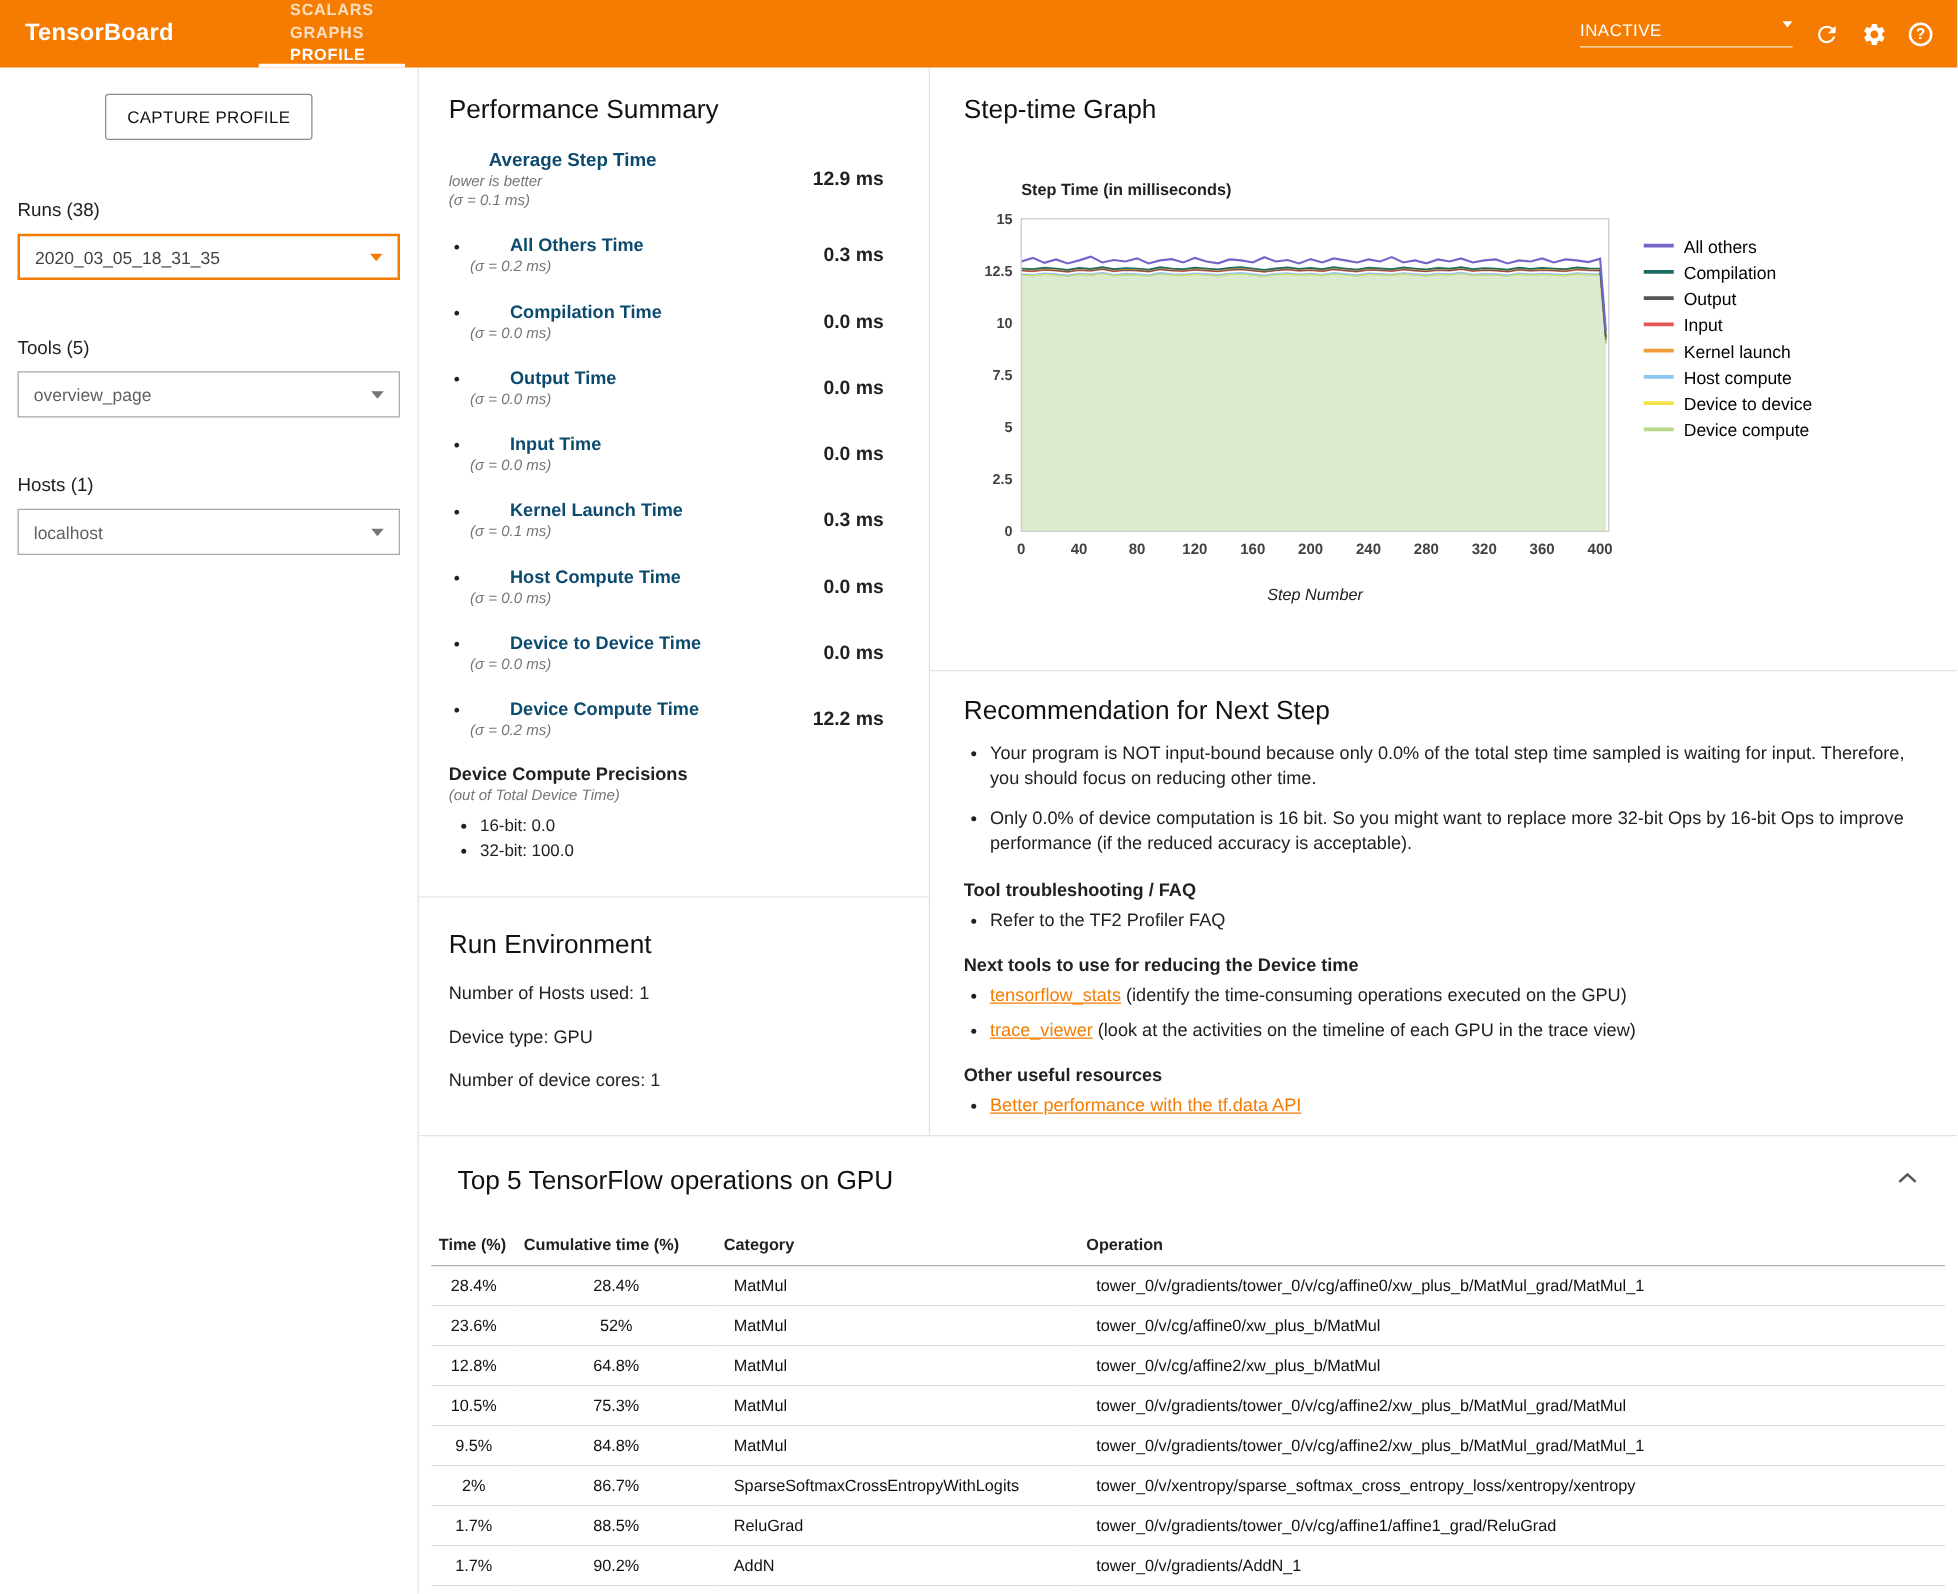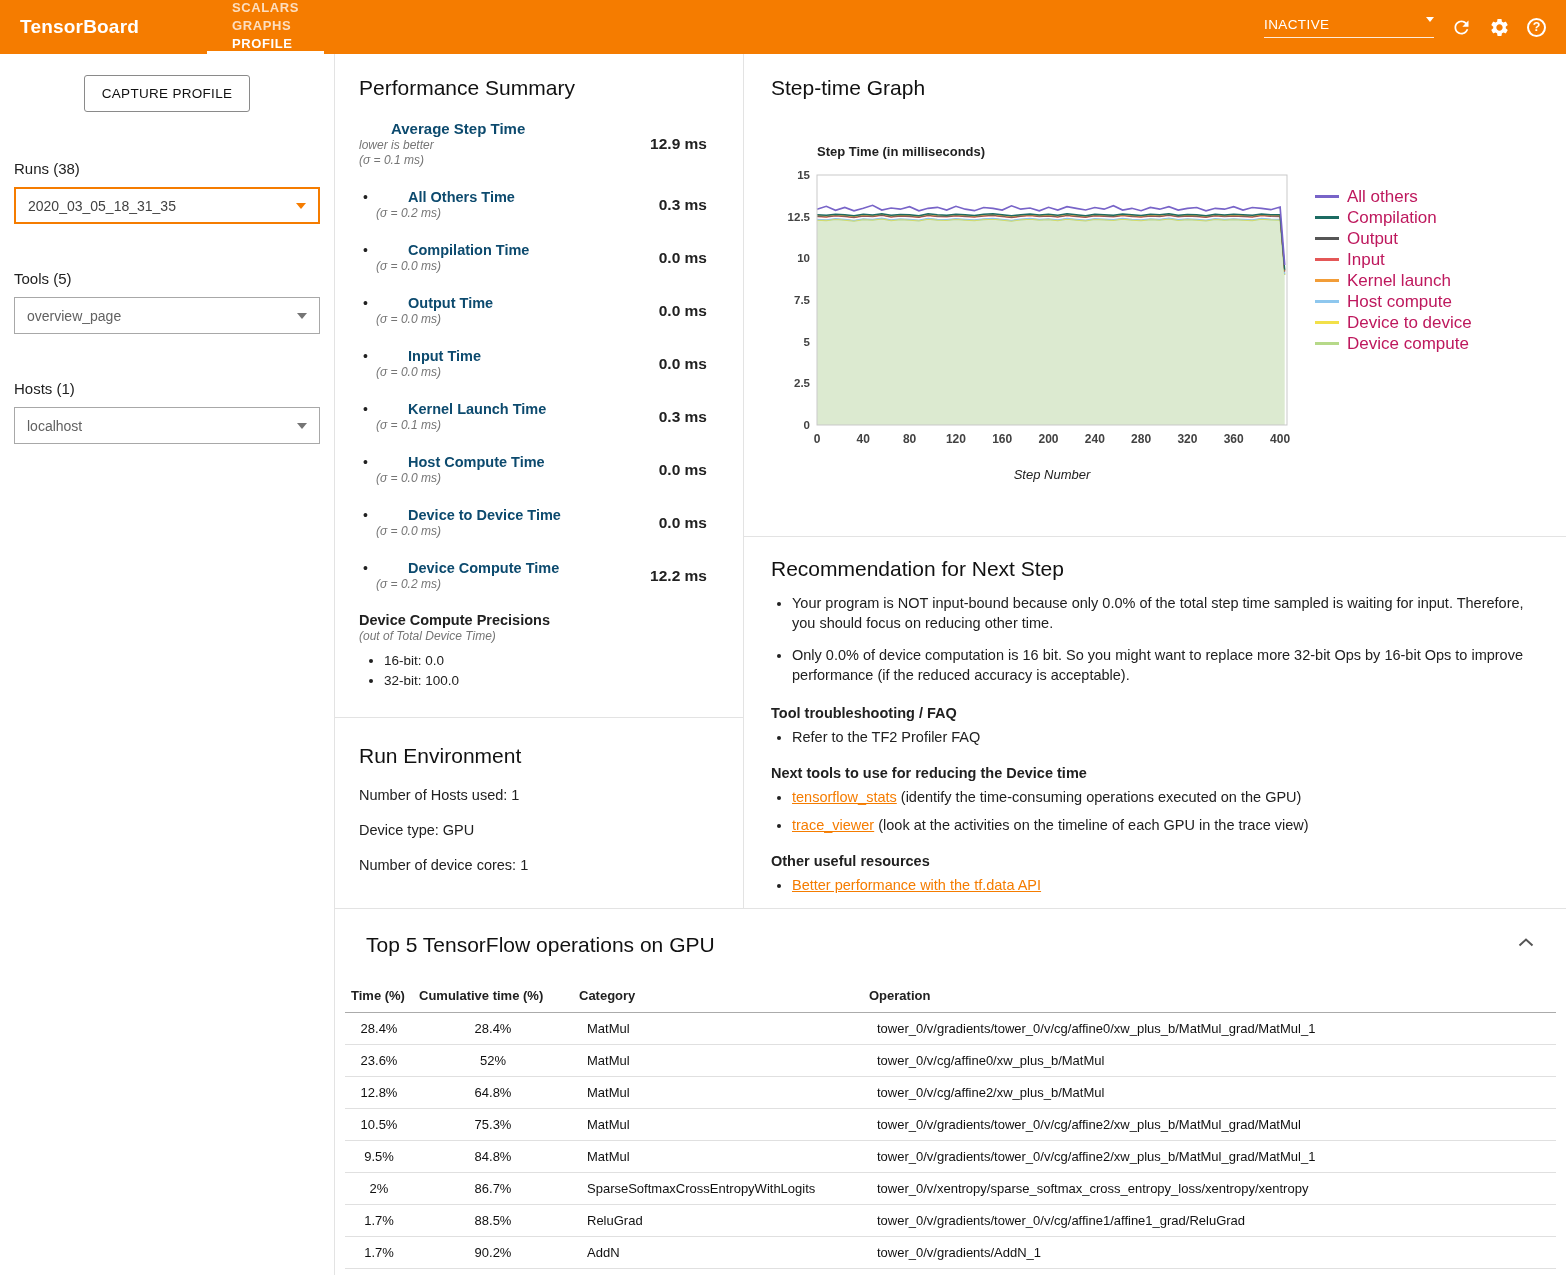--- a/index.html
+++ b/index.html
@@ -78,21 +78,21 @@
   ul.prec li { font-size: 13.5px; margin-bottom: 5px; }
   
   .runenv { padding: 26px 24px 0; }
   .env-line { font-size: 14.5px; margin-top: 19px; }
   
   .graph-sec { height: 483px; border-bottom: 1px solid #e3e3e3; padding: 22px 18px 0 27px; overflow: hidden; }
   .chart-area { display: flex; margin-top: 44px; }
   .chart-title { font-size: 13px; font-weight: 700; margin-left: 46px; margin-bottom: 8px; color: #212121; }
   .xlabel { width: 470px; margin-left: 46px; margin-top: 4px; text-align: center; font-size: 13px; font-style: italic; color: #212121; }
   .legend { margin-left: 14px; padding-top: 42px; flex: none; }
-  .legend-item { display: flex; align-items: center; gap: 8px; height: 21px; font-size: 17px; color: #be185d; white-space: nowrap; }
+  .legend-item { display: flex; align-items: center; gap: 8px; height: 21px; font-size: 14px; color: #000000; white-space: nowrap; }
   .sw { width: 24px; height: 3px; flex: none; }
   .xtick { font-family: "Liberation Sans", sans-serif; font-size: 12px; font-weight: 700; fill: #424242; }
   .ytick { font-family: "Liberation Sans", sans-serif; font-size: 11.5px; font-weight: 700; fill: #424242; }
   
   .rec { padding: 20px 40px 0 27px; }
   ul.rec-bullets { margin: 12px 0 20px; padding-left: 21px; }
   ul.rec-bullets li { font-size: 14.5px; line-height: 1.4; margin-bottom: 11px; max-width: 748px; }
   .rec-heading { font-size: 14.5px; font-weight: 700; margin-top: 18px; }
   ul.rec-list { margin: 6px 0 0; padding-left: 21px; }
   ul.rec-list li { font-size: 14.5px; line-height: 1.4; margin-bottom: 7px; }

